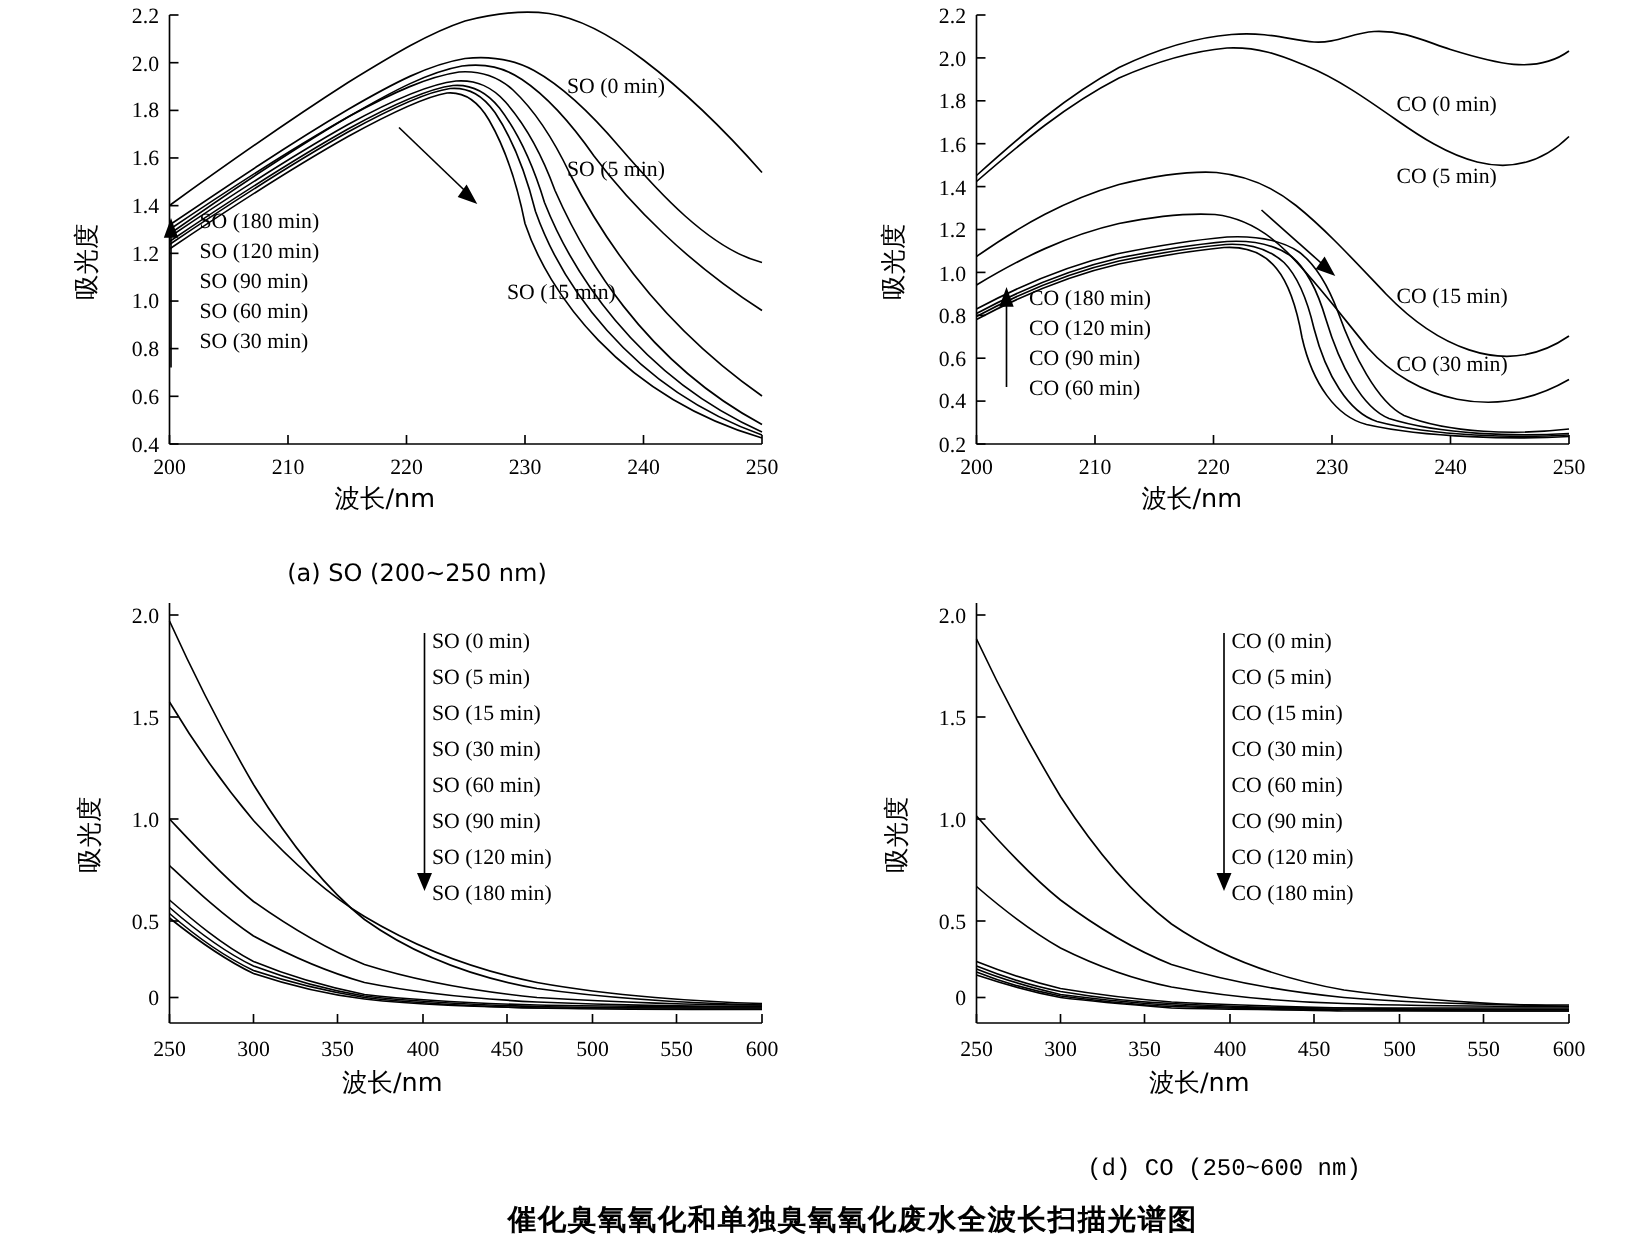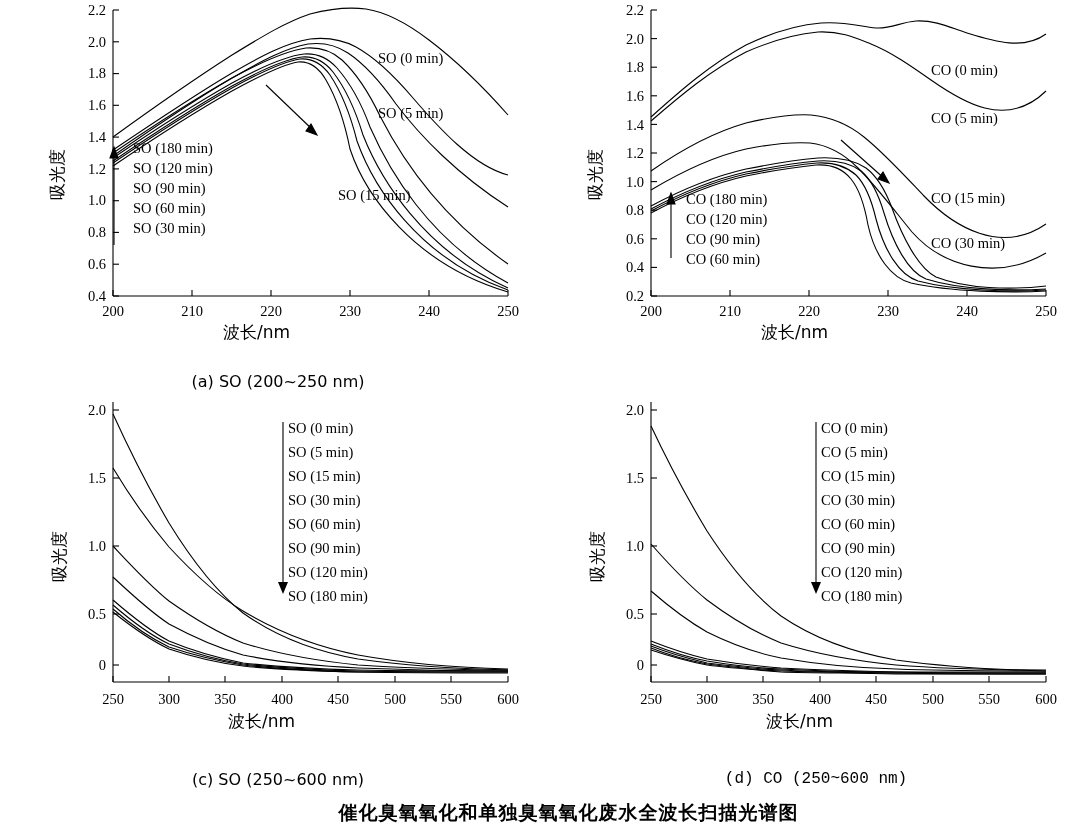--- a/index.html
+++ b/index.html
@@ -317,21 +317,20 @@
     </svg>
     <span class="series-label" style="left:270px; top:28px;">SO (0 min)</span>
     <span class="series-label" style="left:270px; top:52px;">SO (5 min)</span>
     <span class="series-label" style="left:270px; top:76px;">SO (15 min)</span>
     <span class="series-label" style="left:270px; top:100px;">SO (30 min)</span>
     <span class="series-label" style="left:270px; top:124px;">SO (60 min)</span>
     <span class="series-label" style="left:270px; top:148px;">SO (90 min)</span>
     <span class="series-label" style="left:270px; top:172px;">SO (120 min)</span>
     <span class="series-label" style="left:270px; top:196px;">SO (180 min)</span>
 
-    <span class="caption" style="left:110px; top:378px; width:300px;">(c) SO (250~600 nm)</span>
   </div>
 
   <div class="panel panel-d">
     <svg width="520" height="340" viewBox="0 0 520 340">
       <g stroke="#000" fill="none" stroke-width="1.1">
         <line x1="95" y1="10" x2="95" y2="290"></line>
         <line x1="95" y1="290" x2="490" y2="290"></line>
       </g>
       <g stroke="#000" stroke-width="1.1">
         <line x1="95" y1="18" x2="101" y2="18"></line>

